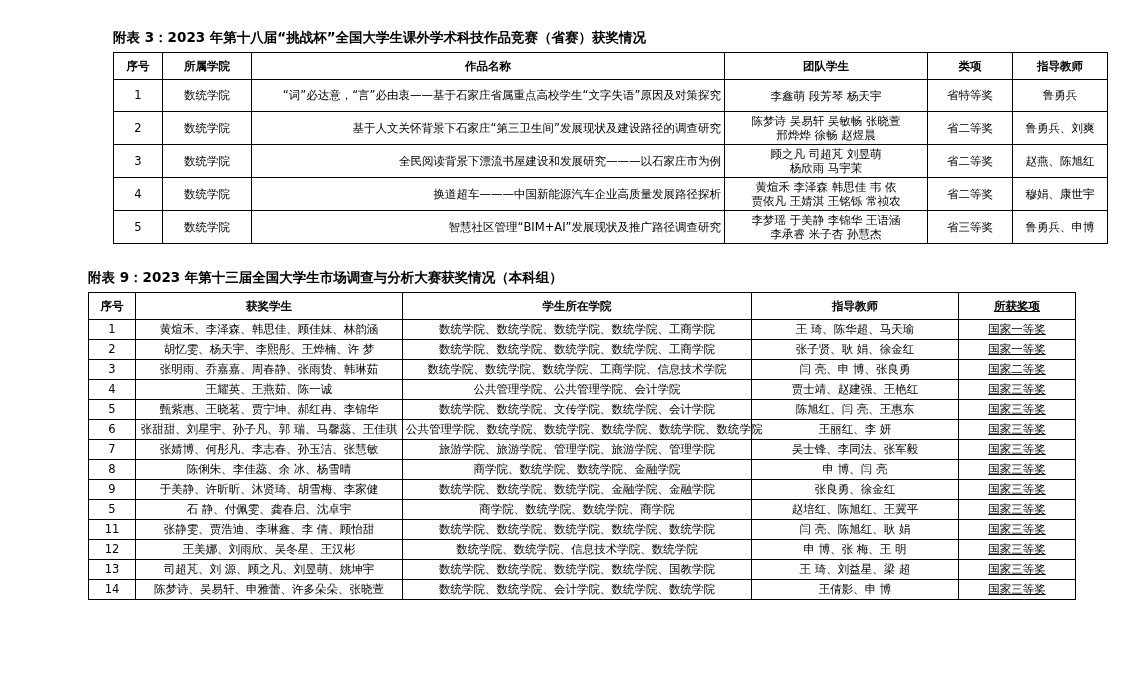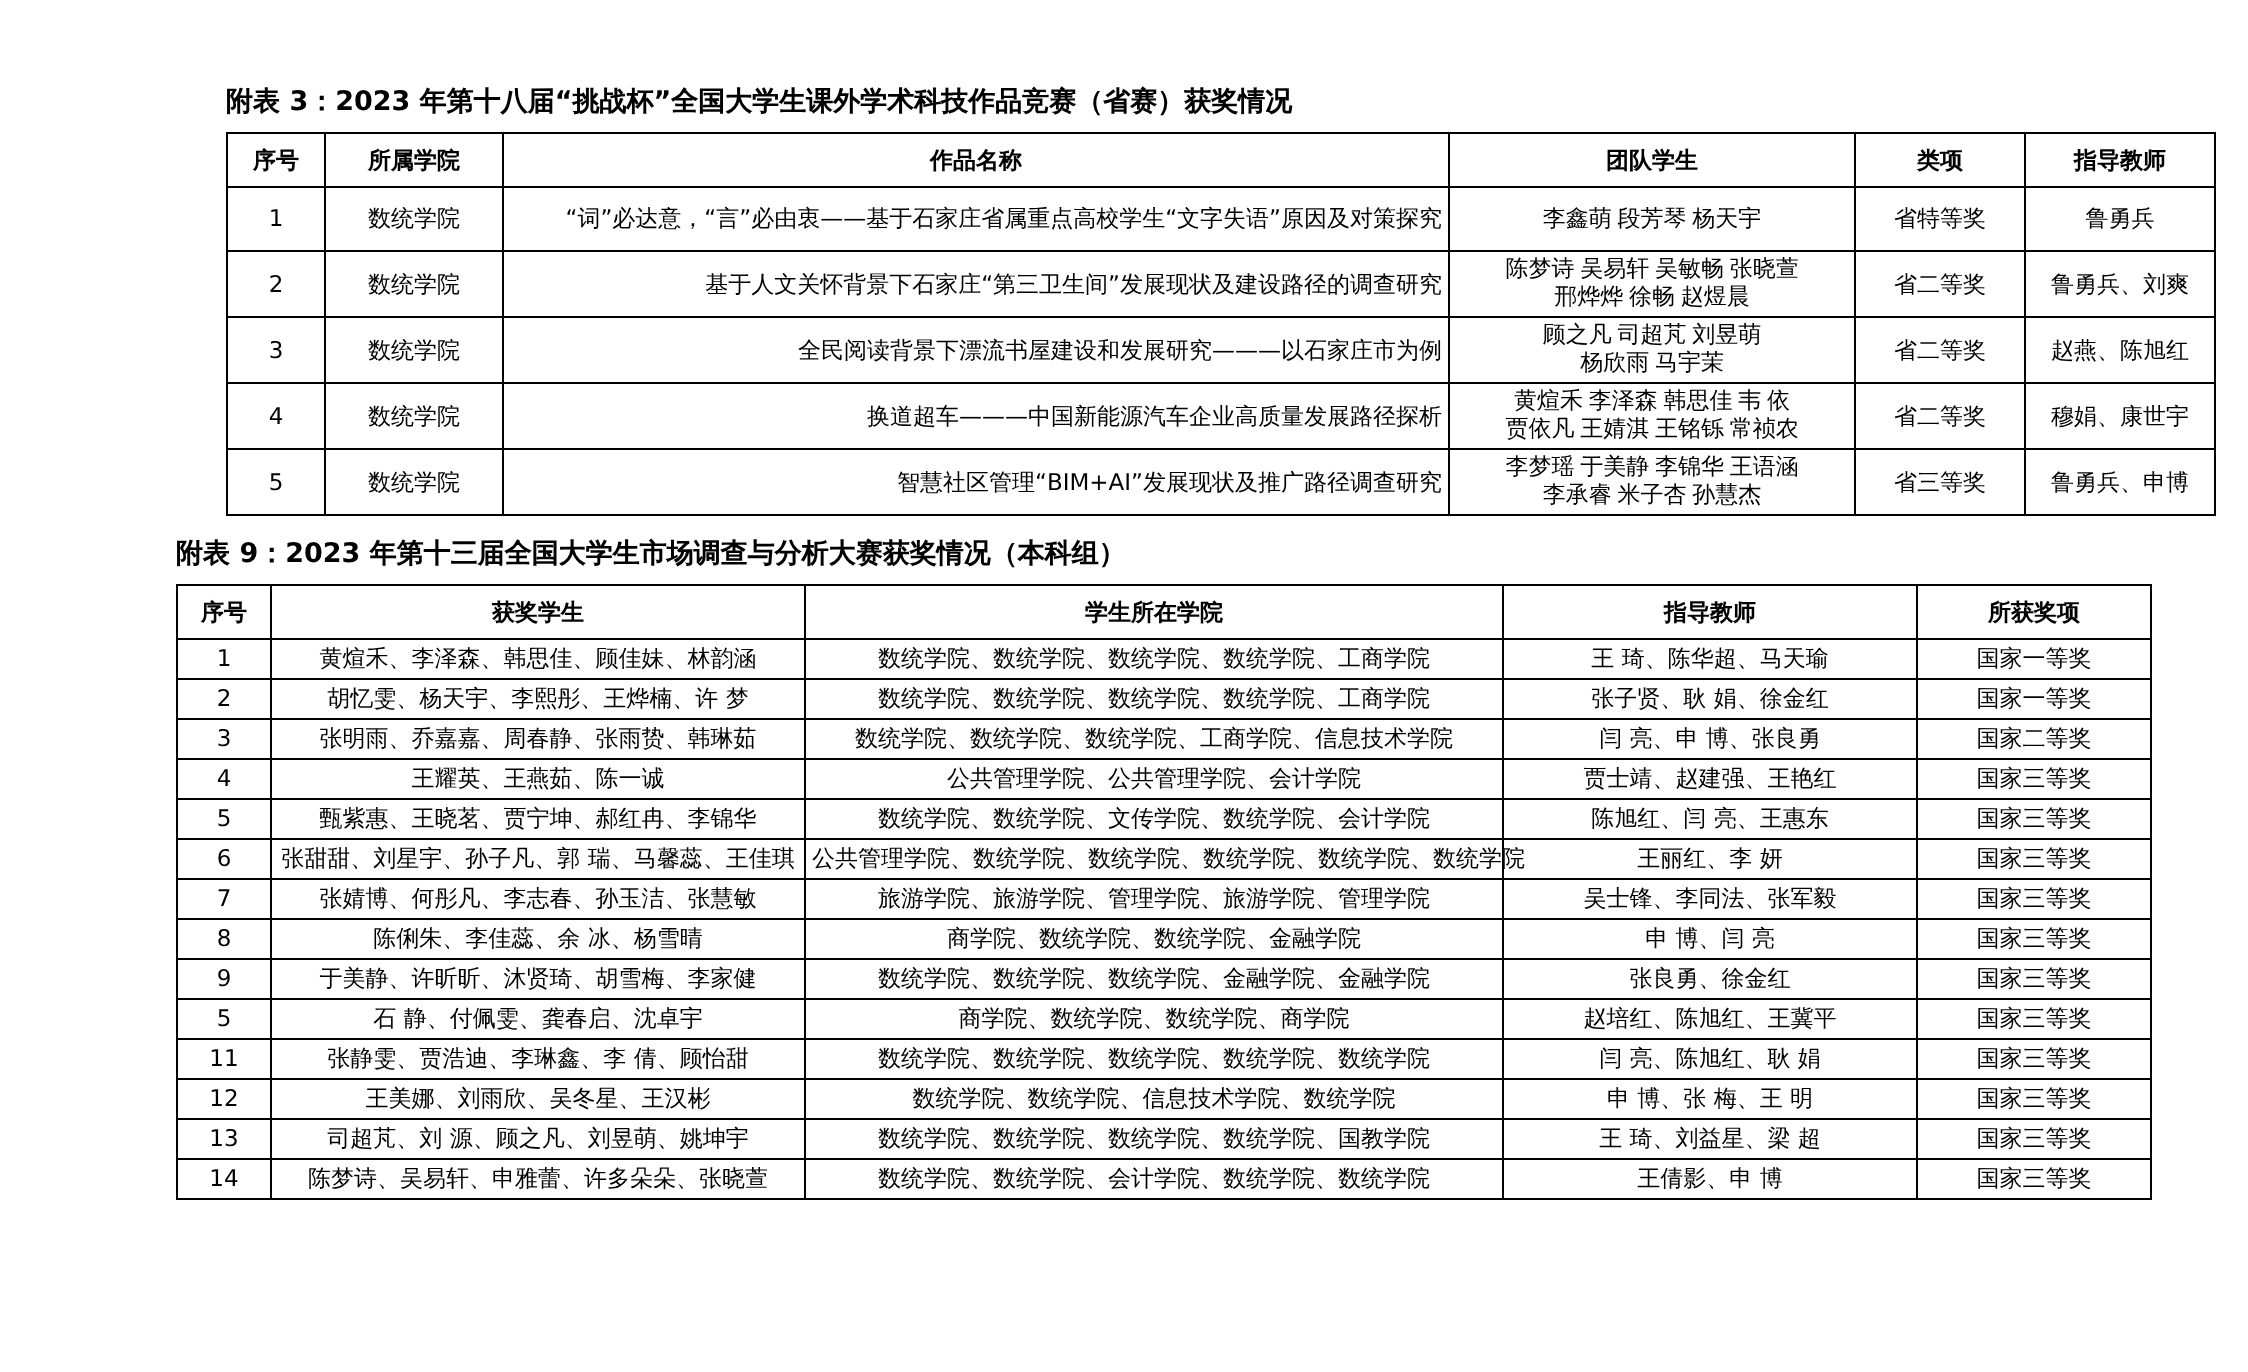--- a/index.html
+++ b/index.html
@@ -19,21 +19,21 @@
     width: 1124px;
     height: 686px;
     padding: 0;
     box-sizing: border-box;
   }
   .section {
     position: absolute;
     left: 88px;
     width: 952px;
   }
-  #section-3 { top: 42px; padding-left: 25px; }
+  #section-3 { top: 28px; padding-left: 25px; }
   #section-4 { top: 268px; }
 
   .section-title {
     font-size: 13.5px;
     font-weight: bold;
     line-height: 18px;
     margin-bottom: 6px;
     letter-spacing: 0px;
     white-space: nowrap;
   }
@@ -58,28 +58,28 @@
   }
 
   
   #table3 td.c-seq { width: 42px; }
   #table3 td.c-college { width: 82px; }
   #table3 td.c-work { width: 466px; text-align: right; padding-left: 6px; }
   #table3 td.c-team { width: 196px; }
   #table3 td.c-class { width: 78px; }
   #table3 td.c-teacher { width: 88px; }
   #table3 tbody tr { height: 32px; }
-  #table3 .multi { line-height: 14px; font-family: Liberation Serif, serif; }
+  #table3 .multi { line-height: 14px; }
 
   
   #table4 th.h-seq, #table4 td.c4-seq { width: 40px; }
   #table4 th.h-stu, #table4 td.c4-stu { width: 260px; }
   #table4 th.h-col, #table4 td.c4-col { width: 342px; }
   #table4 th.h-tea, #table4 td.c4-tea { width: 200px; }
-  #table4 th.h-awd, #table4 td.c4-awd { width: 110px; }
+  #table4 th.h-awd, #table4 td.c4-awd { width: 110px; text-decoration: underline; }
   #table4 tbody tr { height: 19px; }
   #table4 td { font-size: 11.5px; line-height: 15px; }
   .nowrap { white-space: nowrap; }
 </style>
 </head>
 <body>
 
 <div class="page">
 
   <div class="section" id="section-3">

